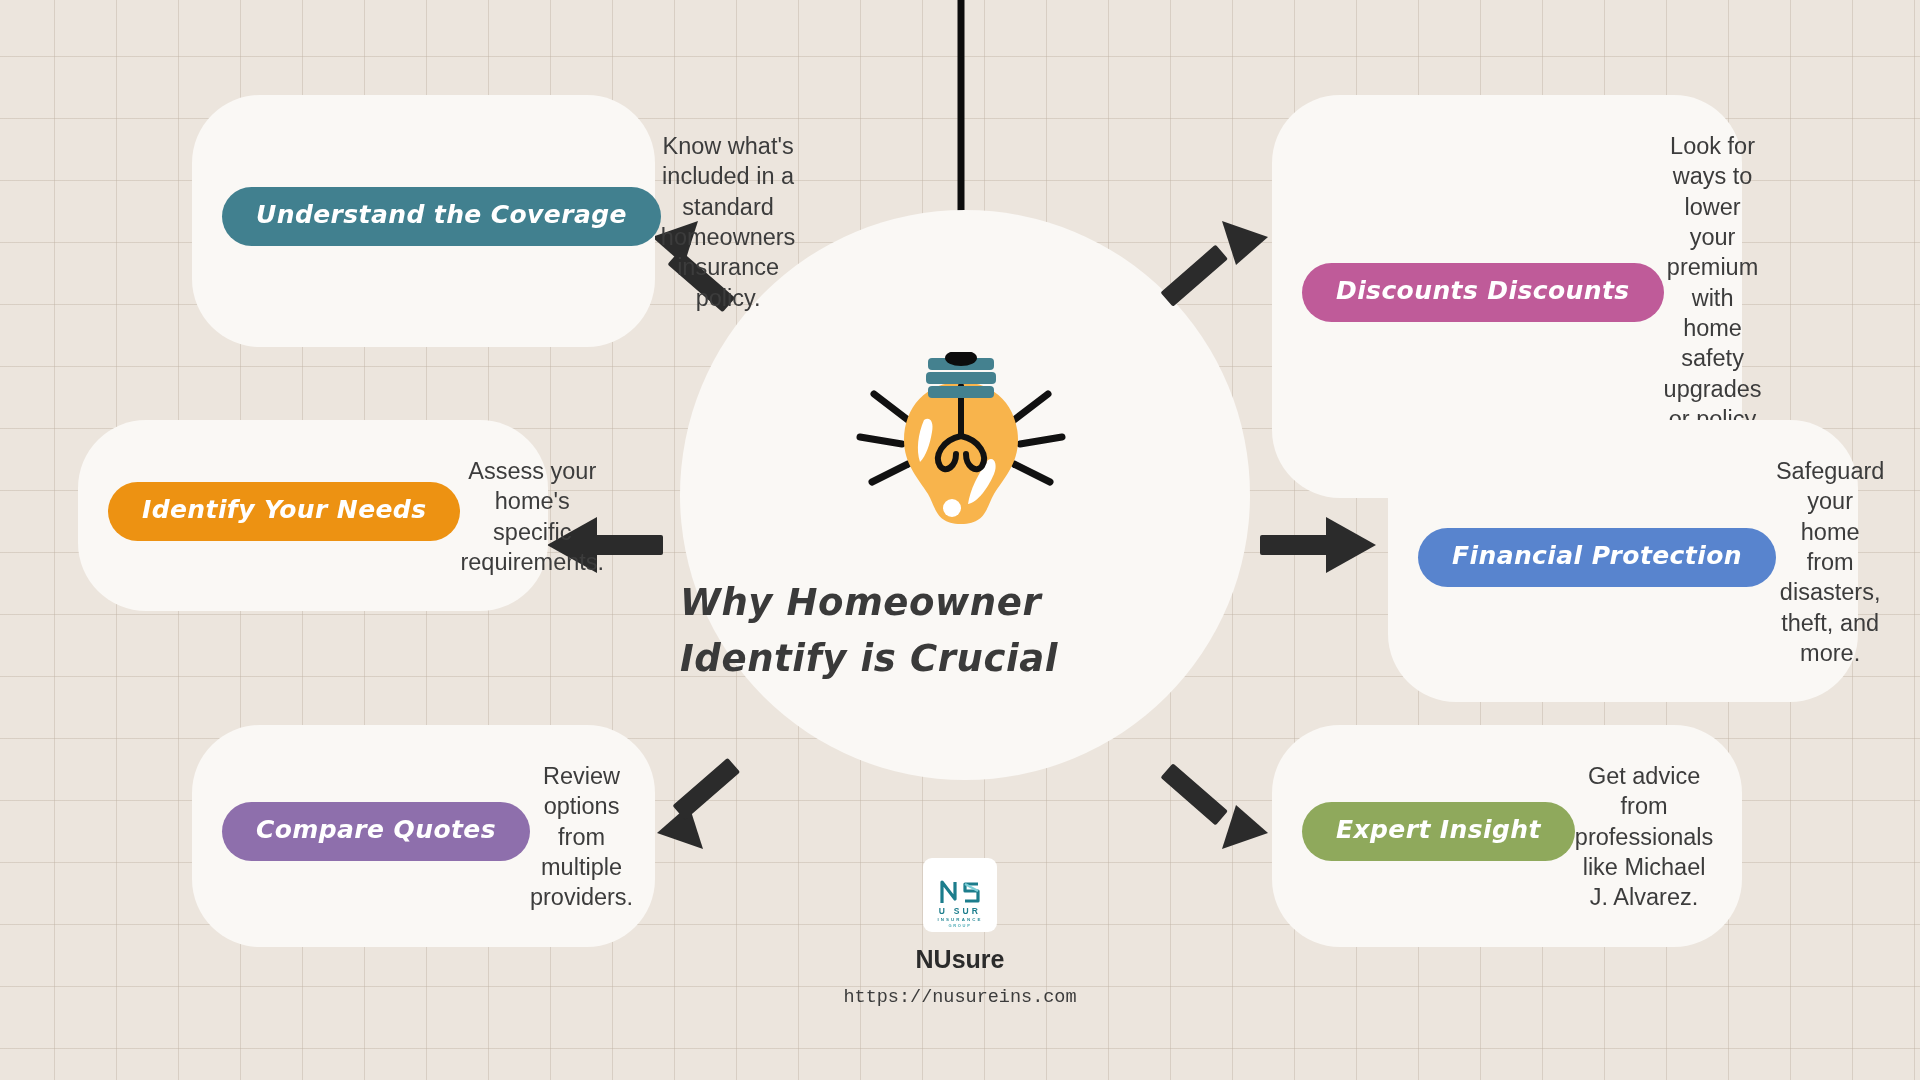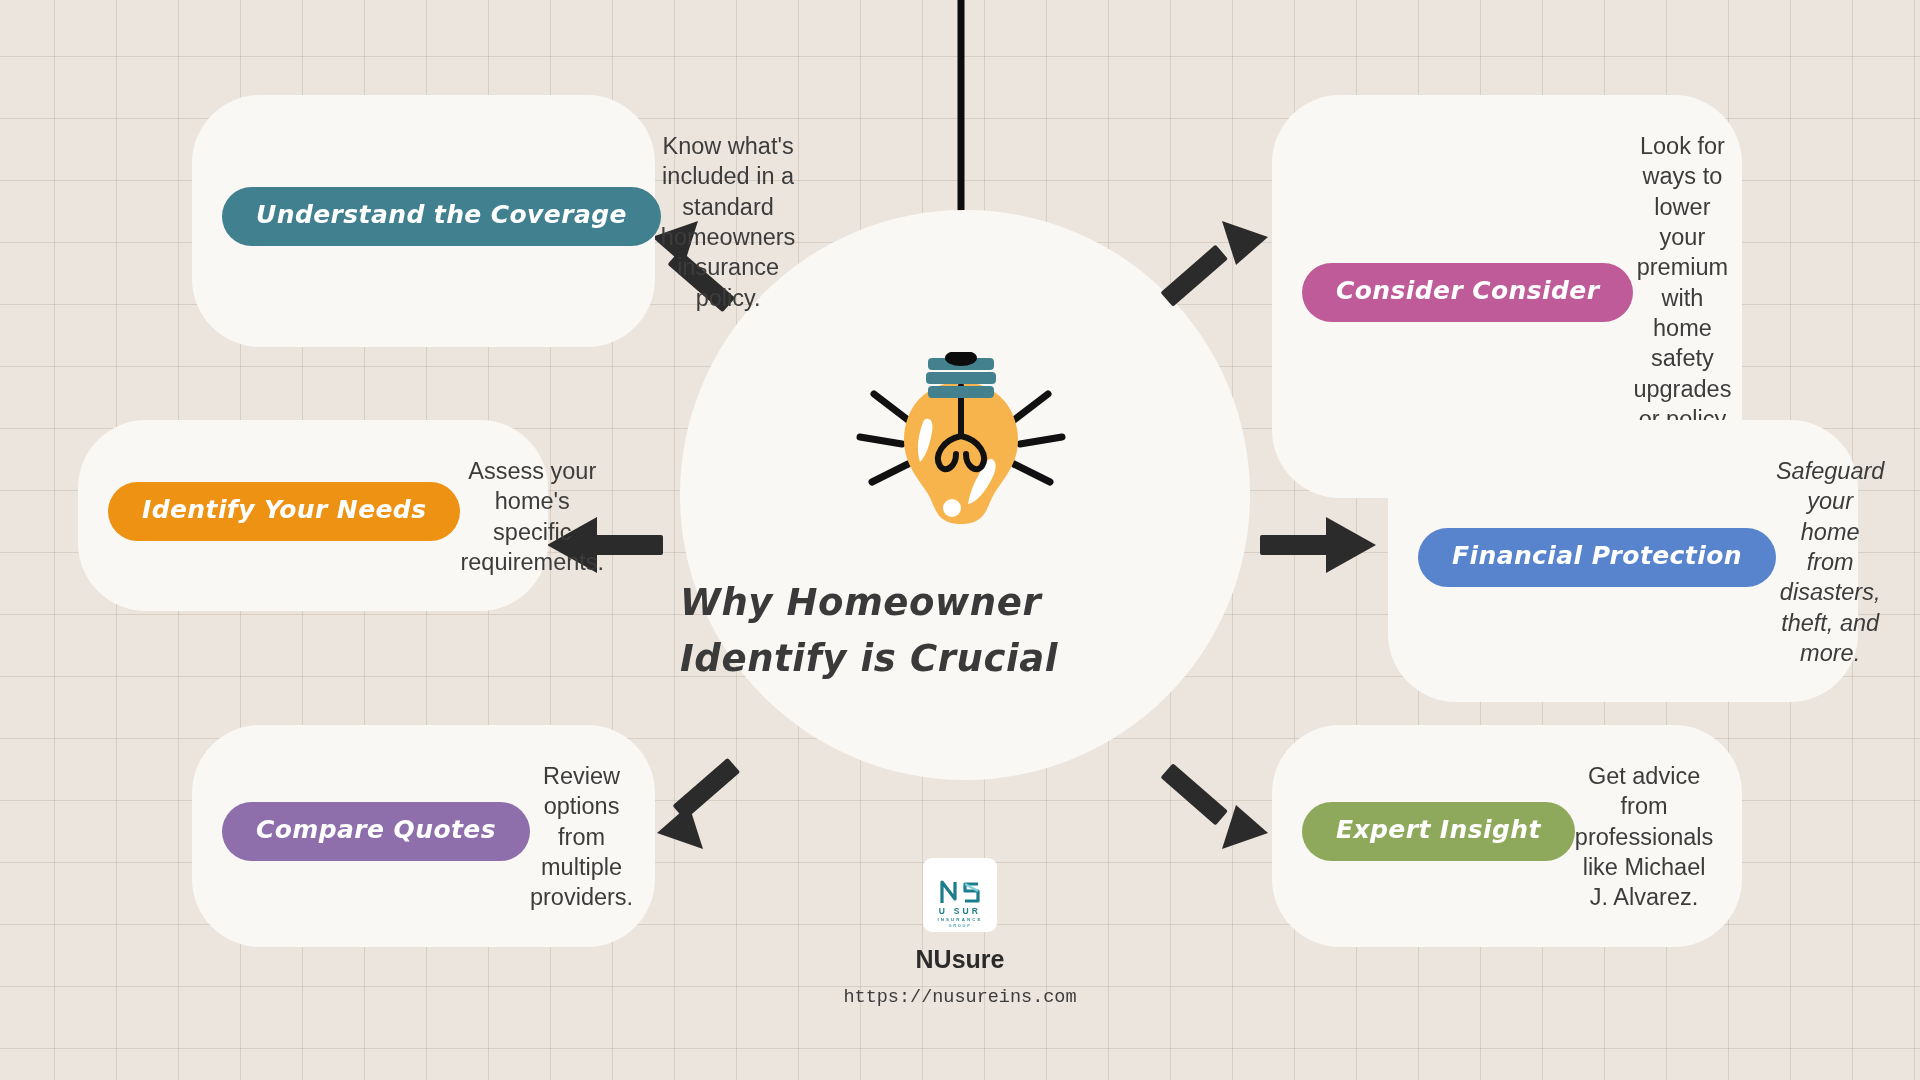--- a/index.html
+++ b/index.html
@@ -274,27 +274,27 @@
     <div class="pill" style="background:#8e6fac;">Compare Quotes</div>
     <div class="desc" style="max-width:330px;">Review options from multiple providers.</div>
   </div>
 
   <div class="card" id="card-identify">
     <div class="pill" style="background:#ed9212;">Identify Your Needs</div>
     <div class="desc" style="max-width:330px;">Assess your home's specific requirements.</div>
   </div>
 
   <div class="card" id="card-discounts">
-    <div class="pill" style="background:#bf5b99;">Consider Consider</div>
+    <div class="pill" style="background:#bf5b99;">Discounts Discounts</div>
     <div class="desc" style="max-width:300px;">Look for ways to lower your premium with home safety upgrades or policy bundling.</div>
   </div>
 
   <div class="card" id="card-financial">
     <div class="pill" style="background:#5884ce;">Financial Protection</div>
-    <div class="desc" style="max-width:380px;font-style:italic;">Safeguard your home from disasters, theft, and more.</div>
+    <div class="desc" style="max-width:380px;">Safeguard your home from disasters, theft, and more.</div>
   </div>
 
   <div class="card" id="card-expert">
     <div class="pill" style="background:#8fa95c;">Expert Insight</div>
     <div class="desc" style="max-width:350px;">Get advice from professionals like Michael J. Alvarez.</div>
   </div>
 
   <div class="brand">
     <div class="logo-box">
       <svg width="44" height="26" viewBox="0 0 44 26" xmlns="http://www.w3.org/2000/svg">

